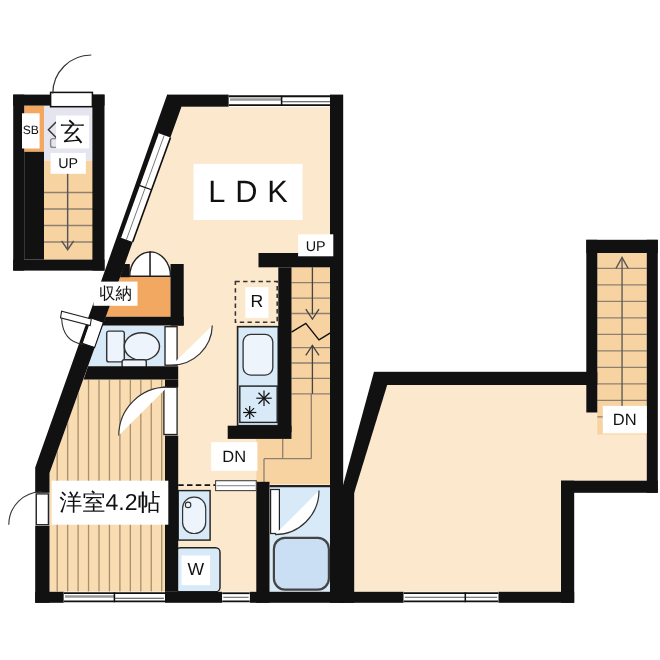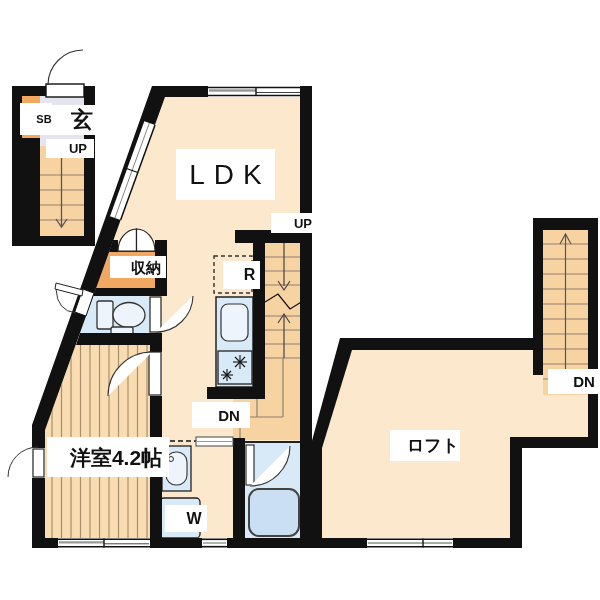--- a/index.html
+++ b/index.html
@@ -1,20 +1,20 @@
 <!DOCTYPE html>
 <html><head>
 <meta charset="utf-8">
 <style>
   html,body{margin:0;padding:0;background:#ffffff;}
   .stage{position:relative;width:600px;height:600px;background:#fff;overflow:hidden;
          font-family:"Liberation Sans","DejaVu Sans",sans-serif;}
   svg{position:absolute;left:0;top:0;}
   .lbl{position:absolute;background:#ffffff;color:#111;display:flex;align-items:center;
-       justify-content:center;font-weight:700;line-height:1;white-space:nowrap;padding-left:16px;}
+       justify-content:center;font-weight:400;line-height:1;white-space:nowrap;}
   .lbl.sb{flex-direction:column;line-height:1.15;letter-spacing:0;}
   .lbl.ldk{letter-spacing:9px;padding-left:9px;font-weight:500;}
 </style>
 </head>
 <body>
 
 <div class="stage">
 <svg width="600" height="600" viewBox="0 0 600 600">
   <defs>
     <clipPath id="woodclip">
@@ -247,20 +247,19 @@
     <rect x="196" y="437" width="37" height="9" fill="#fff" stroke="#444" stroke-width="1"></rect>
     <line x1="197" y1="441.5" x2="232" y2="441.5" stroke="#999" stroke-width="1.2"></line>
   </g>
 </svg>
 
 <div class="lbl" style="left:51px;top:105px;width:30px;height:30px;font-size:22px;">玄</div>
 <div class="lbl sb" style="left:20px;top:103px;width:16px;height:32px;font-size:11px;word-break:break-all;">SB</div>
 <div class="lbl" style="left:46px;top:139px;width:32px;height:19px;font-size:13px;">UP</div>
 <div class="lbl ldk" style="left:176px;top:149px;width:90px;height:51px;font-size:28px;">LDK</div>
 <div class="lbl" style="left:271px;top:213px;width:32px;height:20px;font-size:13px;">UP</div>
-<div class="lbl" style="left:110px;top:256px;width:40px;height:22px;font-size:15px;">収納</div>
+<div class="lbl" style="left:85px;top:256px;width:40px;height:22px;font-size:15px;">収納</div>
 <div class="lbl" style="left:223px;top:261px;width:21px;height:28px;font-size:16px;">R</div>
 <div class="lbl" style="left:192px;top:402px;width:42px;height:26px;font-size:15px;">DN</div>
 <div class="lbl" style="left:47px;top:437px;width:106px;height:40px;font-size:21px;">洋室4.2帖</div>
 <div class="lbl" style="left:165px;top:505px;width:26px;height:27px;font-size:16px;">W</div>
-<div class="lbl" style="left:390px;top:430px;width:54px;height:31px;font-size:17px;">ロフト</div>
 <div class="lbl" style="left:548px;top:369px;width:40px;height:25px;font-size:15px;">DN</div>
 </div>
 
 </body></html>

